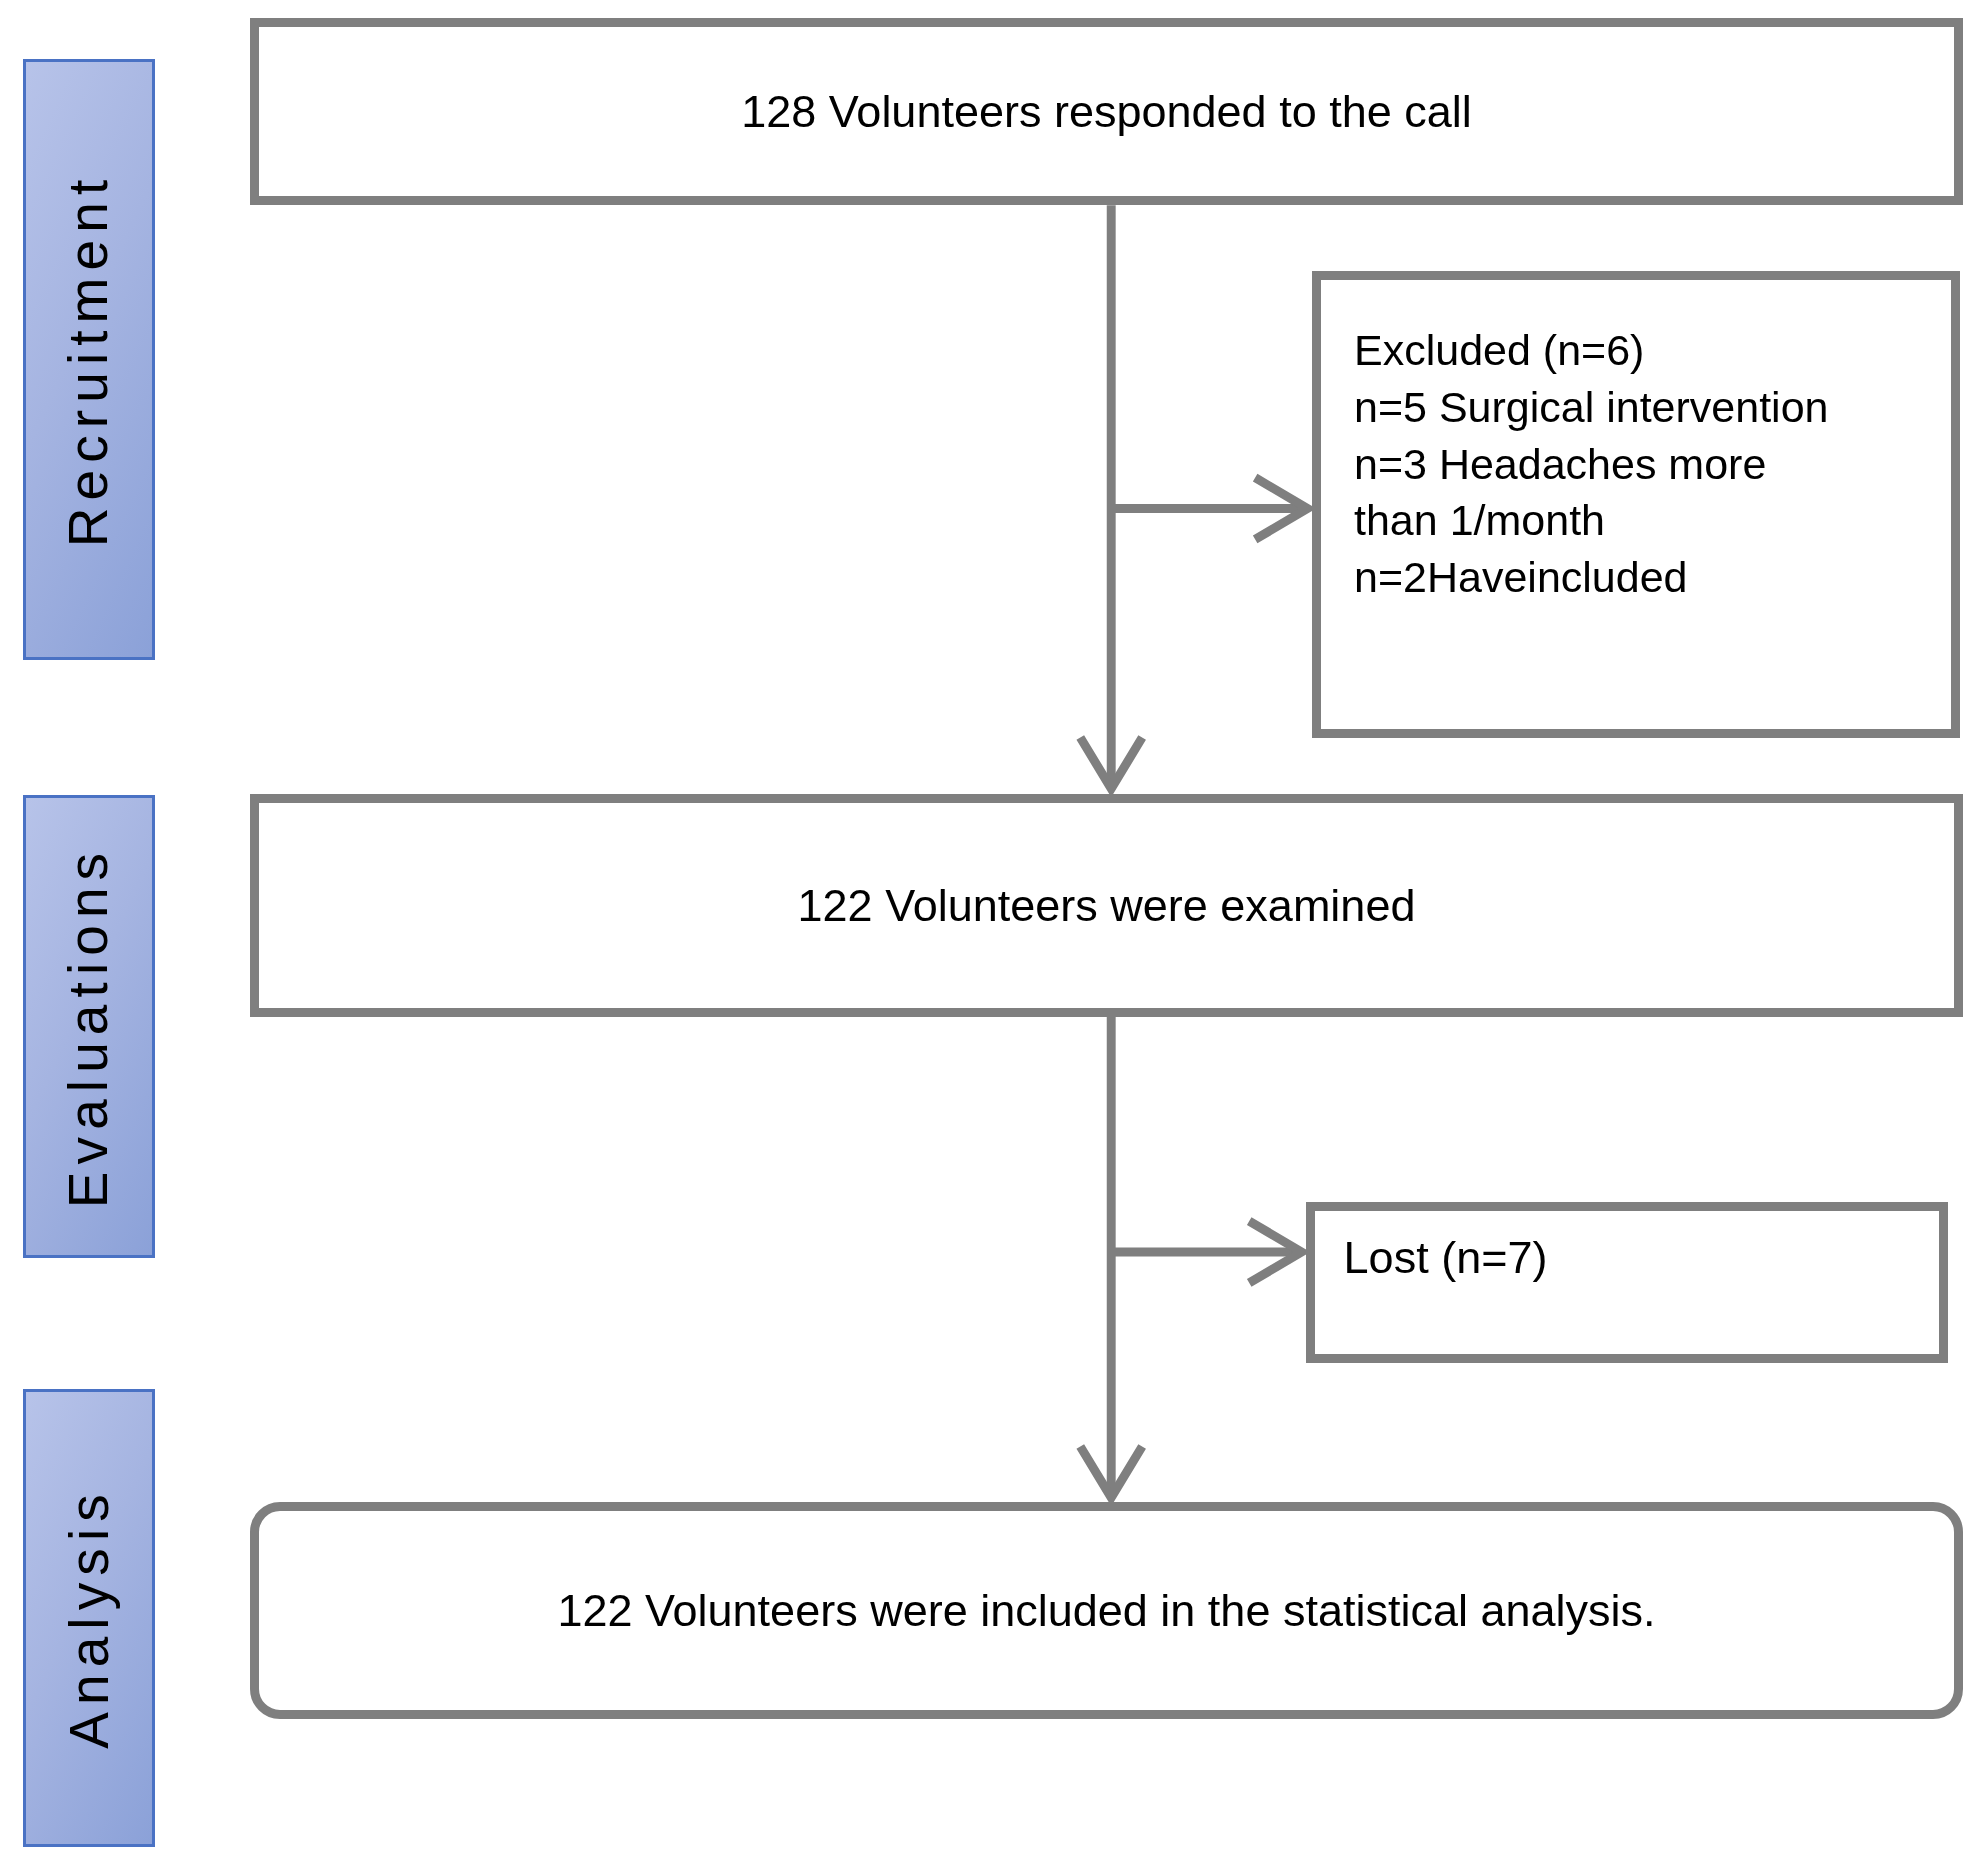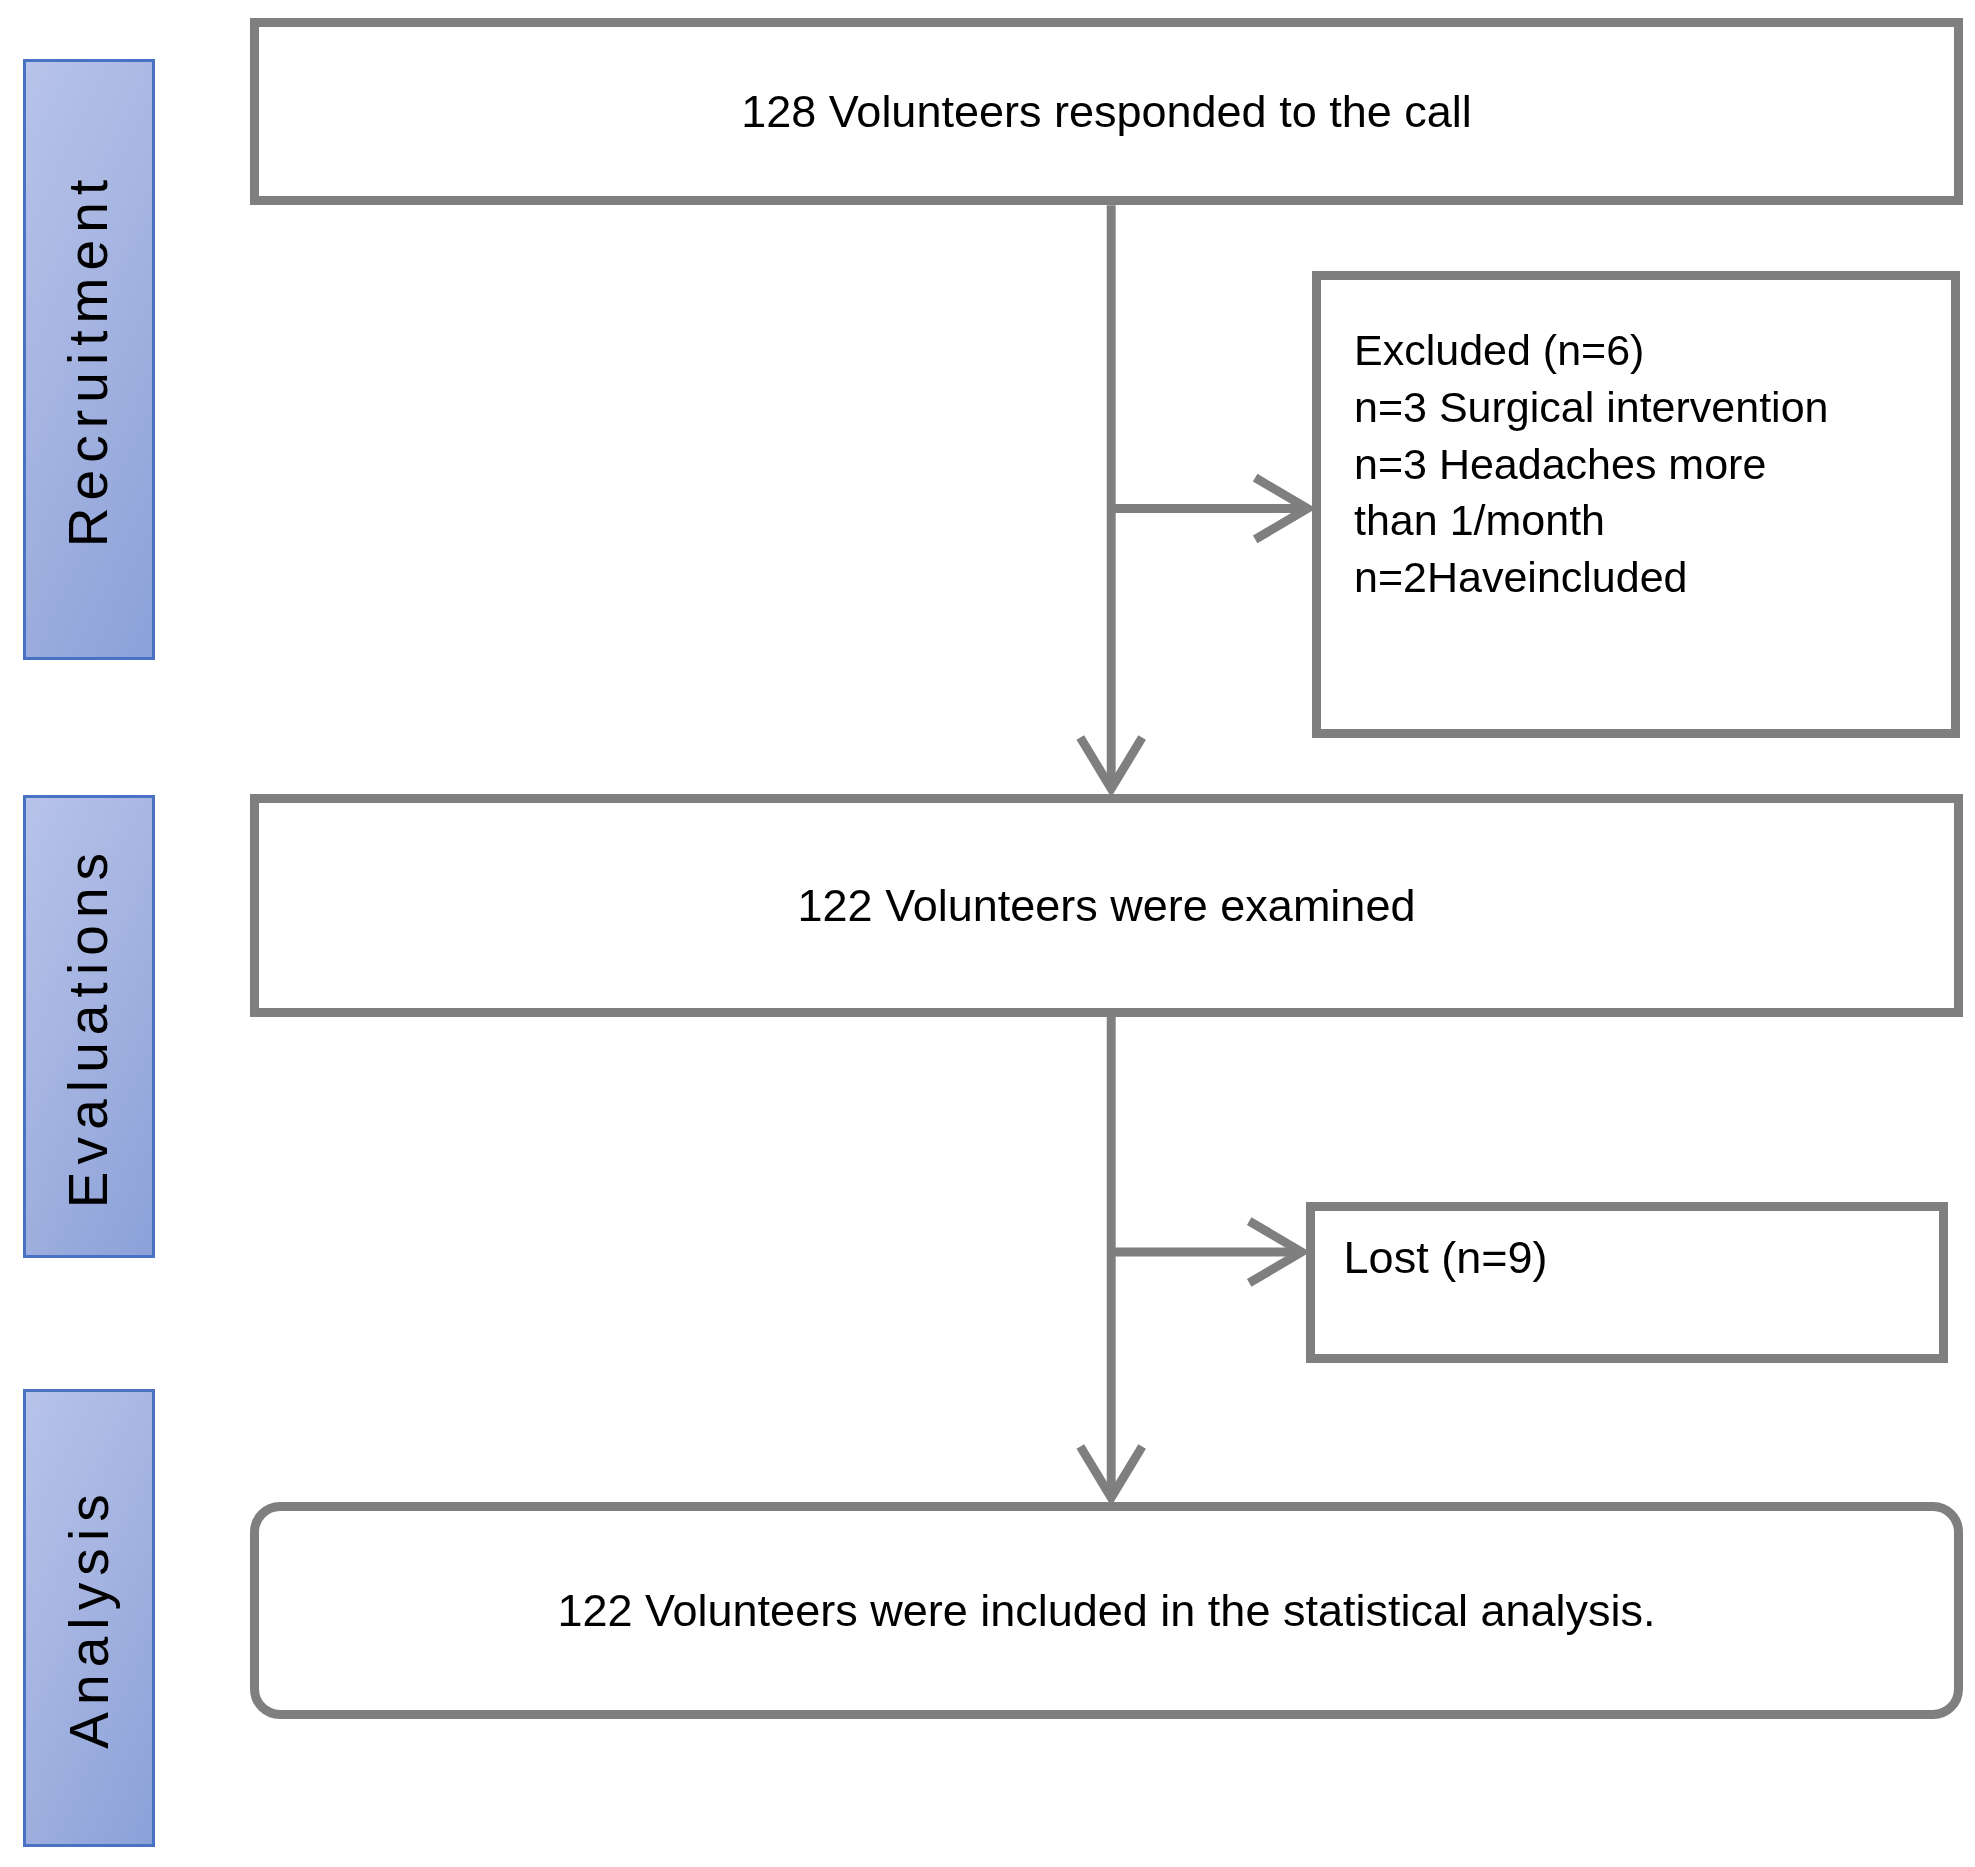--- a/index.html
+++ b/index.html
@@ -124,34 +124,34 @@
     <polyline points="2100,2053 2188,2105 2100,2157"></polyline>
   </g>
 </svg>
 
 <div class="fbox center" id="box-responded">
   <span>128 Volunteers responded to the call</span>
 </div>
 
 <div class="fbox" id="box-excluded">
   <div>Excluded (n=6)</div>
-  <div>n=3 Surgical intervention</div>
+  <div>n=5 Surgical intervention</div>
   <div>n=3 Headaches more</div>
   <div>than 1/month</div>
   <div class="jrow">
     <span>n=2</span>
     <span>Have</span>
     <span>included</span>
   </div>
 </div>
 
 <div class="fbox center" id="box-examined">
   <span>122 Volunteers were examined</span>
 </div>
 
 <div class="fbox" id="box-lost">
-  <span>Lost (n=9)</span>
+  <span>Lost (n=7)</span>
 </div>
 
 <div class="fbox center" id="box-analyzed">
   <span>122 Volunteers were included in the statistical analysis.</span>
 </div>
 
 
 </body></html>

